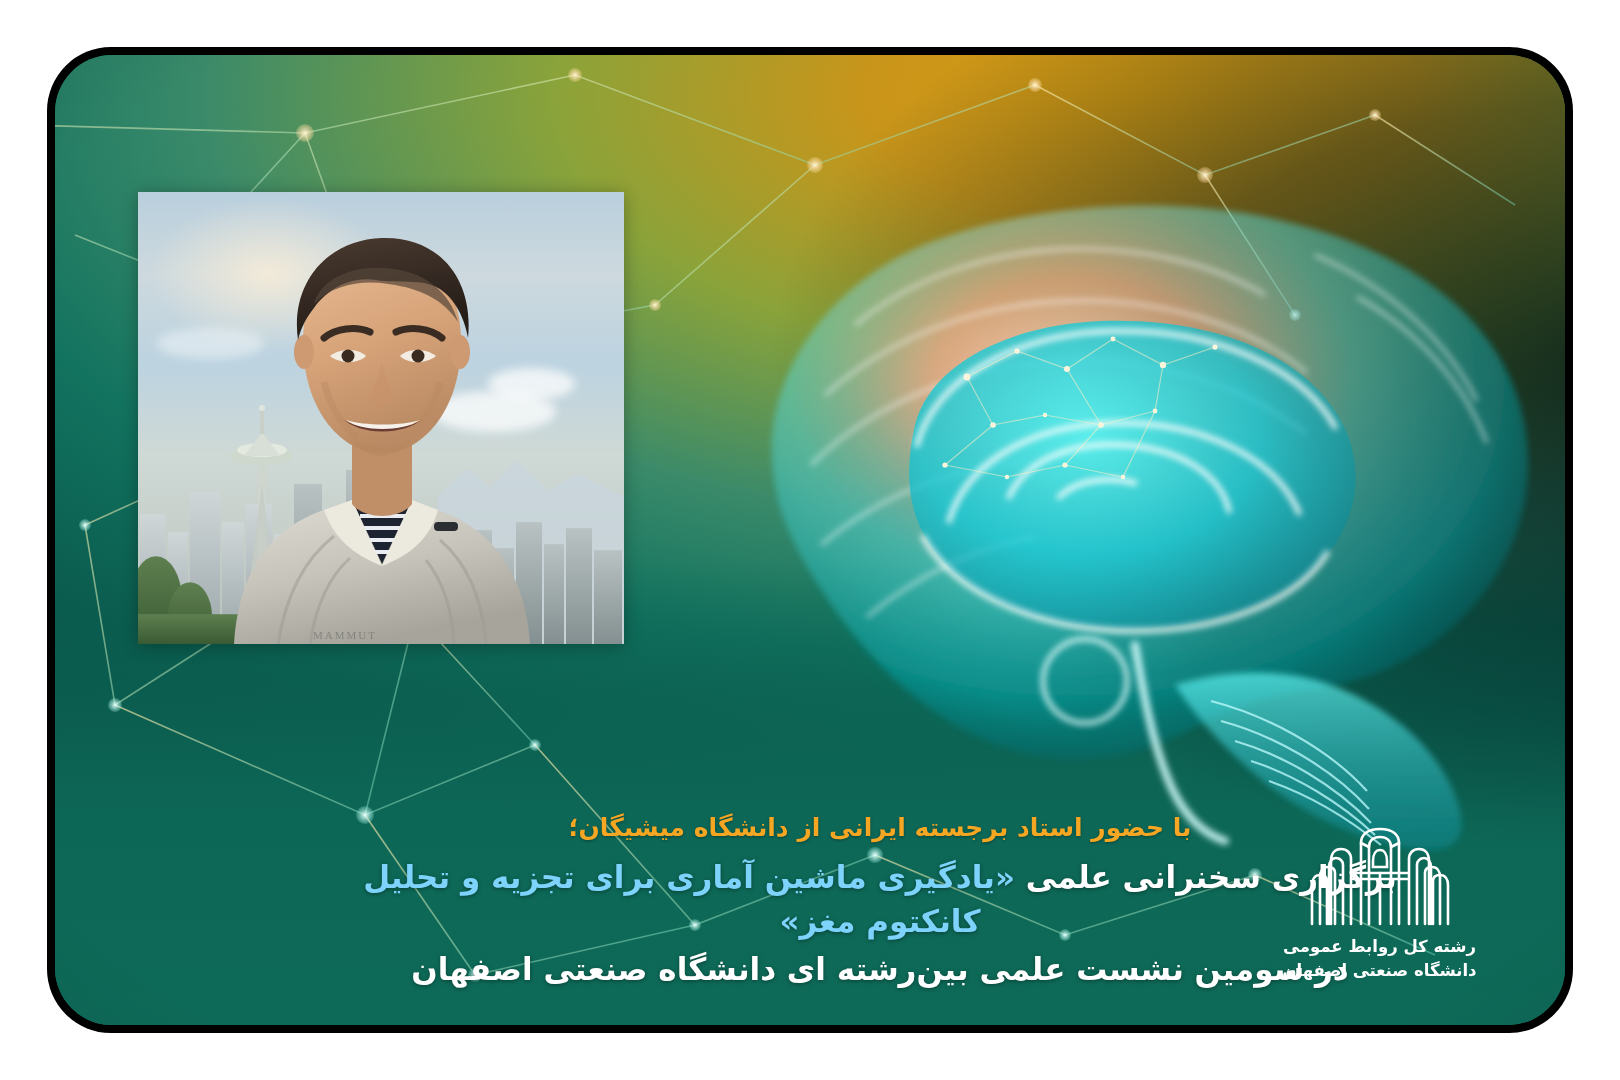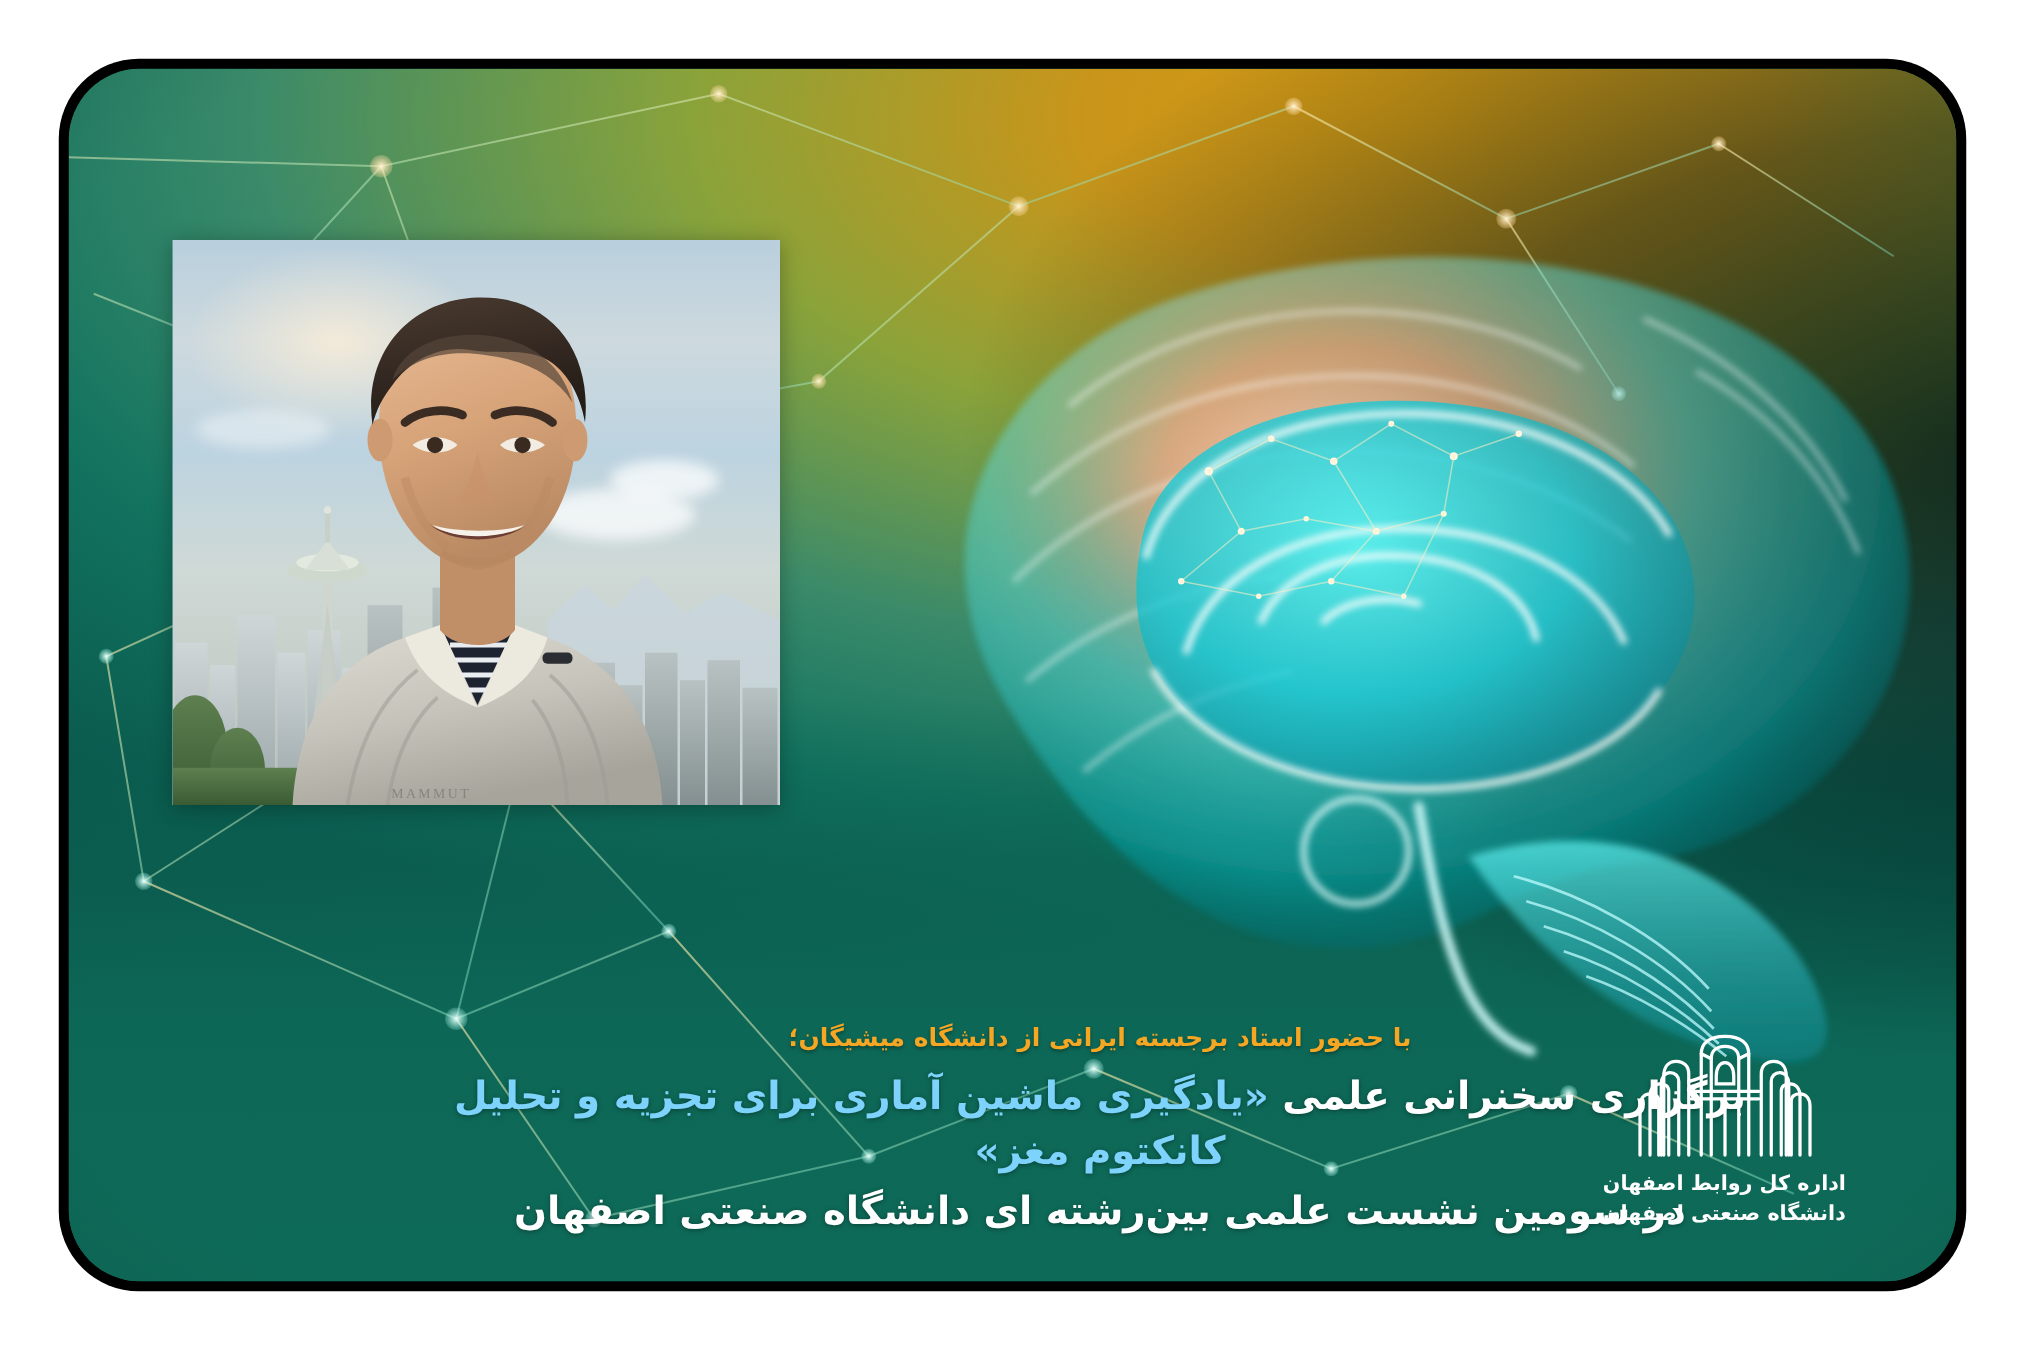--- a/index.html
+++ b/index.html
@@ -133,21 +133,21 @@
     position:absolute;
     left:0; right:0;
     bottom:34px;
     text-align:center;
     direction:rtl;
     padding:0 120px 0 260px;
     box-sizing:border-box;
   }
   .line-kicker{
     color:#f5a623;
-    font-size:20px;
+    font-size:25px;
     font-weight:bold;
     letter-spacing:.2px;
     margin-bottom:13px;
     text-shadow:0 1px 3px rgba(0,0,0,.35);
   }
   .line-title{
     font-size:31px;
     font-weight:bold;
     line-height:1.42;
     color:#ffffff;
@@ -537,19 +537,19 @@
               <path d="M50 103 L50 52 C50 48 47 46 43 46 C38 46 35 50 35 56 L35 103"></path>
               <path d="M42 103 L42 60 C42 56 39 54 35 54 C30 54 27 58 27 64 L27 103"></path>
 
               <path d="M124 103 L124 38 C124 32 128 28 134 28 C140 28 144 32 144 40 L144 103"></path>
               <path d="M132 103 L132 44 C132 40 135 37 139 37 C143 37 146 41 146 46 L146 103"></path>
               <path d="M140 103 L140 52 C140 48 143 46 147 46 C152 46 155 50 155 56 L155 103"></path>
               <path d="M148 103 L148 60 C148 56 151 54 155 54 C160 54 163 58 163 64 L163 103"></path>
             </g>
           </svg>
         </div>
-        <div class="logo-l1">اداره کل روابط اصفهان</div>
+        <div class="logo-l1">رشته کل روابط عمومی</div>
         <div class="logo-l2">دانشگاه صنعتی اصفهان</div>
       </div>
 
     </div>
   </div>
 </div>
 
 </body></html>

